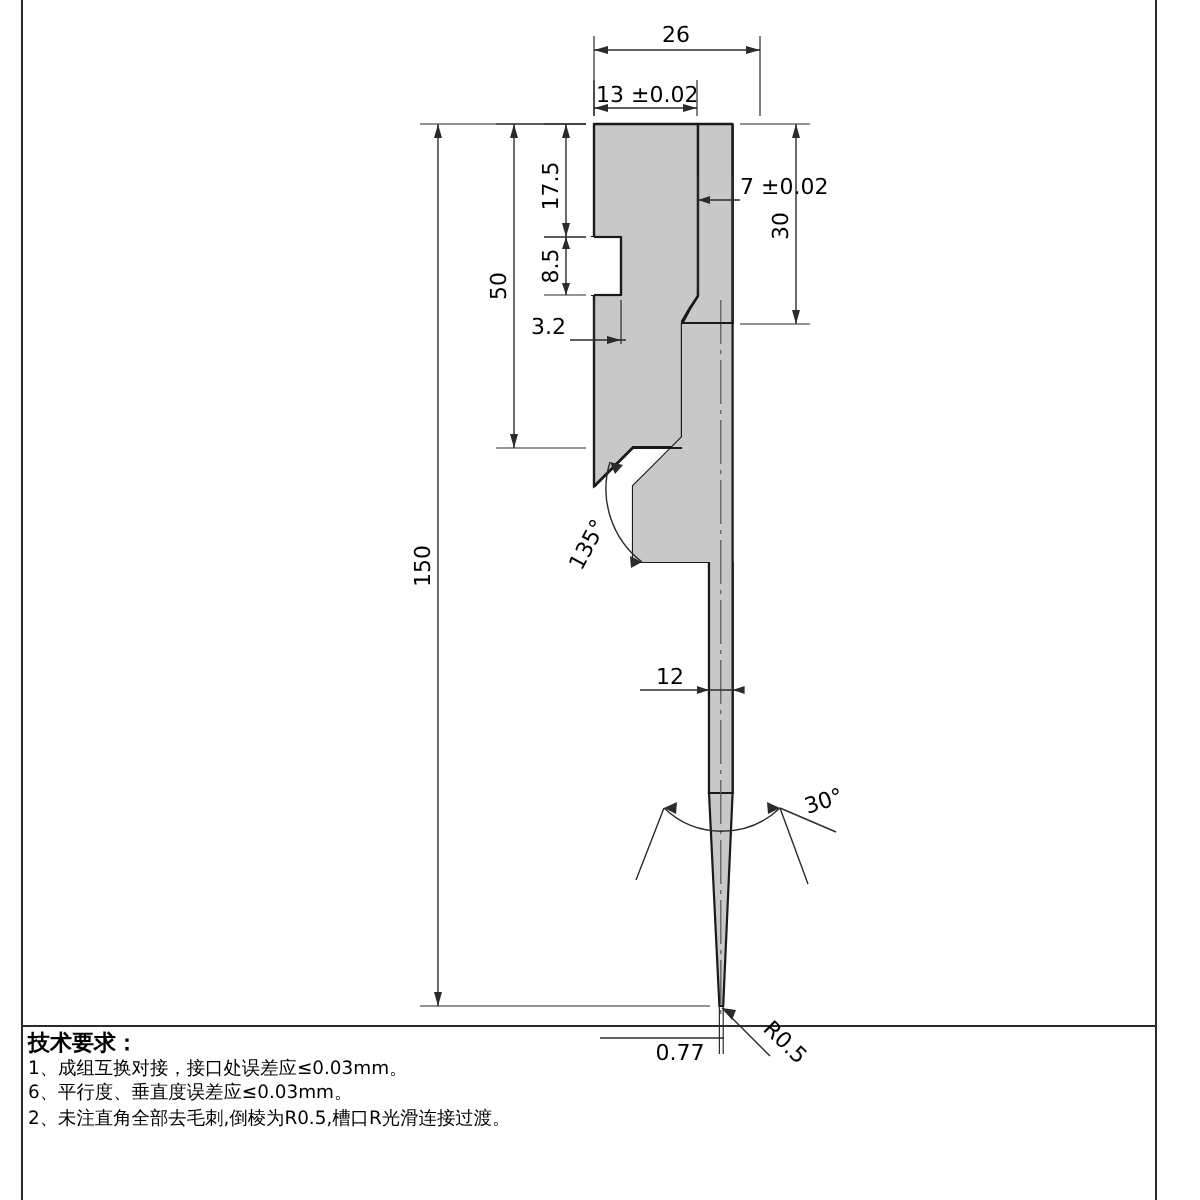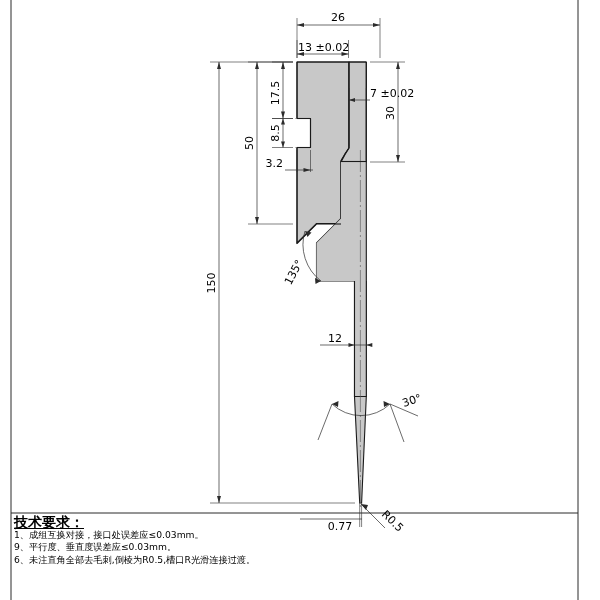--- a/index.html
+++ b/index.html
@@ -26,23 +26,22 @@
     top: 516px;
     width: 300px;
     font-family: "DejaVu Sans", "Liberation Sans", sans-serif;
     font-size: 9.5px;
     line-height: 12.6px;
     color: #000;
     white-space: nowrap;
   }
   .notes-title {
     font-weight: bold;
-    font-size: 14px;
+    font-size: 11px;
     letter-spacing: 0px;
-    text-decoration: underline;
   }
   .note-line {
     font-size: 9.2px;
   }
 </style>
 </head>
 <body>
 
 <svg id="sheet" viewBox="0 0 600 600" xmlns="http://www.w3.org/2000/svg">
 
@@ -323,15 +322,15 @@
       <path d="M 361,504 l 7,1 l -2,5 z" fill="#2b2b2b" stroke="none"></path>
     </g>
     <text x="381" y="515" text-anchor="start" font-size="11" fill="#000" stroke="none" transform="rotate(44 381 515)" font-family="DejaVu Sans, Liberation Sans, sans-serif">R0.5</text>
 
   </g>
 </svg>
 
 <div class="notes-block">
   <div class="notes-title">技术要求：</div>
   <div class="note-line">1、成组互换对接，接口处误差应≤0.03mm。</div>
-  <div class="note-line">9、平行度、垂直度误差应≤0.03mm。</div>
-  <div class="note-line">6、未注直角全部去毛刺,倒棱为R0.5,槽口R光滑连接过渡。</div>
+  <div class="note-line">6、平行度、垂直度误差应≤0.03mm。</div>
+  <div class="note-line">2、未注直角全部去毛刺,倒棱为R0.5,槽口R光滑连接过渡。</div>
 </div>
 
 </body></html>

